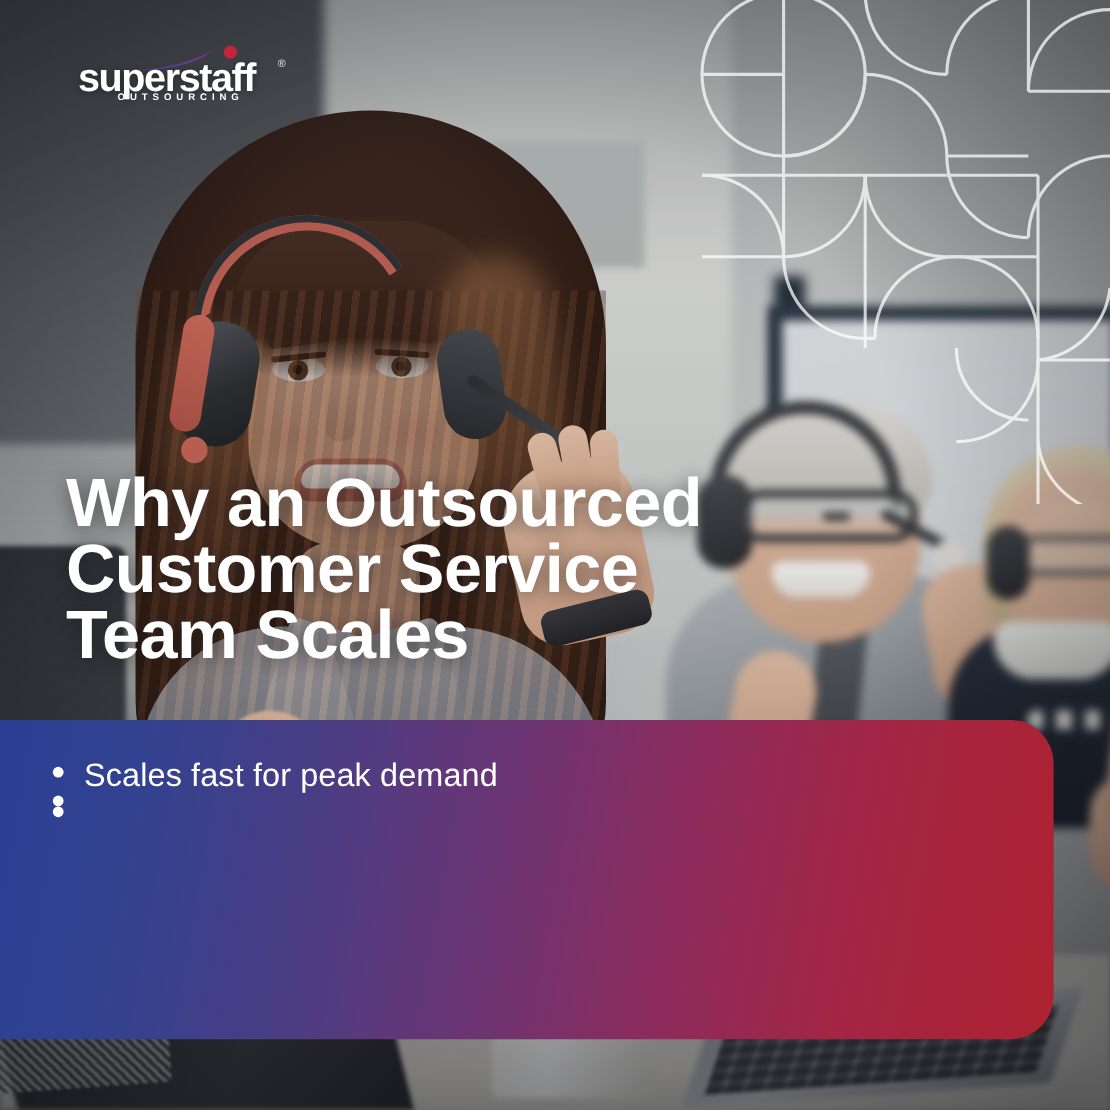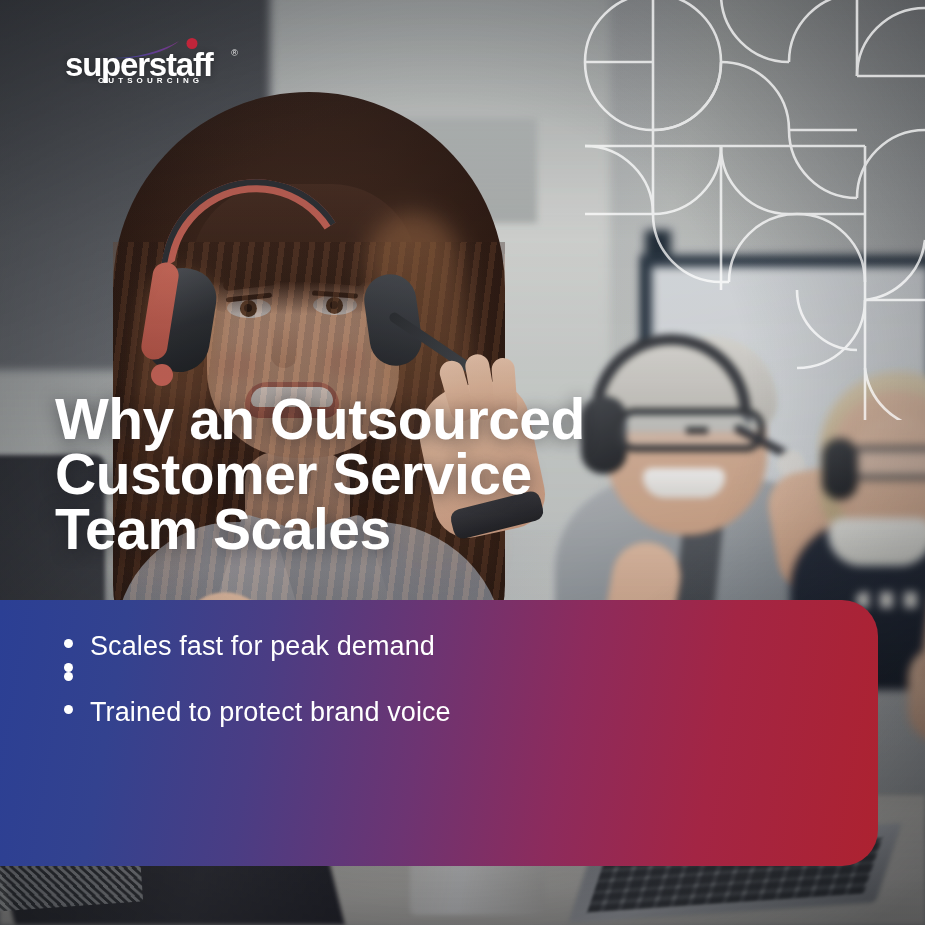--- a/index.html
+++ b/index.html
@@ -417,21 +417,21 @@
   .headline .ln { display:block; white-space:nowrap; }
 
   
   .panel {
     position:absolute; left:0; top:600px; width:878px; height:266px;
     background:linear-gradient(100deg,
        #2b3f94 0%, #33428f 14%, #4a3d84 30%,
        #6d3472 48%, #8d2b5c 64%, #a32544 80%, #ad2230 100%);
     border-radius:0 36px 36px 0;
   }
-  .bullets { position:absolute; left:64px; top:22px; width:780px; }
+  .bullets { position:absolute; left:44px; top:22px; width:780px; }
   .bullet {
     display:flex; align-items:baseline;
     color:#ffffff;
     font-size:27px; font-weight:400; line-height:48px;
     letter-spacing:.1px;
   }
   .dot {
     flex:0 0 auto; width:9px; height:9px; border-radius:50%;
     background:#ffffff; margin-right:17px; transform:translateY(-7px);
   }
@@ -624,20 +624,16 @@
       <div class="bullet">
         <span class="dot"></span>
         <span>Scales fast for peak demand</span>
       </div>
       <div class="bullet">
         <span class="dot"></span>
       </div>
       <div class="bullet">
         <span class="dot"></span>
       </div>
-      <div class="bullet">
-        <span class="dot"></span>
-        <span>Trained to protect brand voice</span>
-      </div>
     </div>
   </div>
 
 </div>
 
 </body></html>

